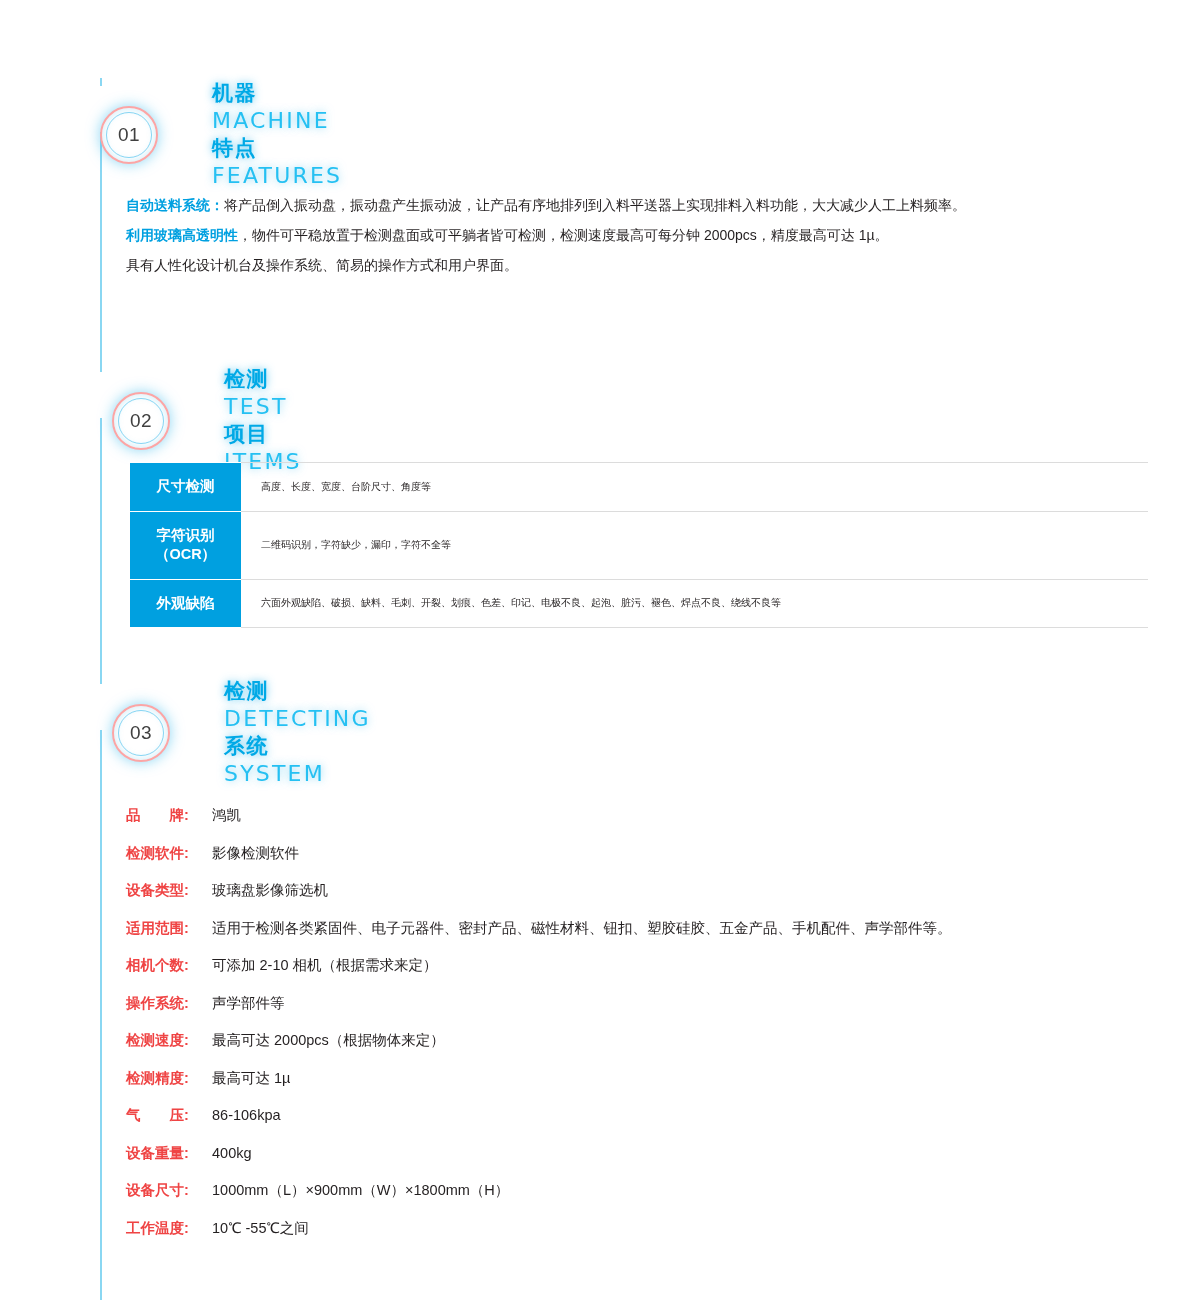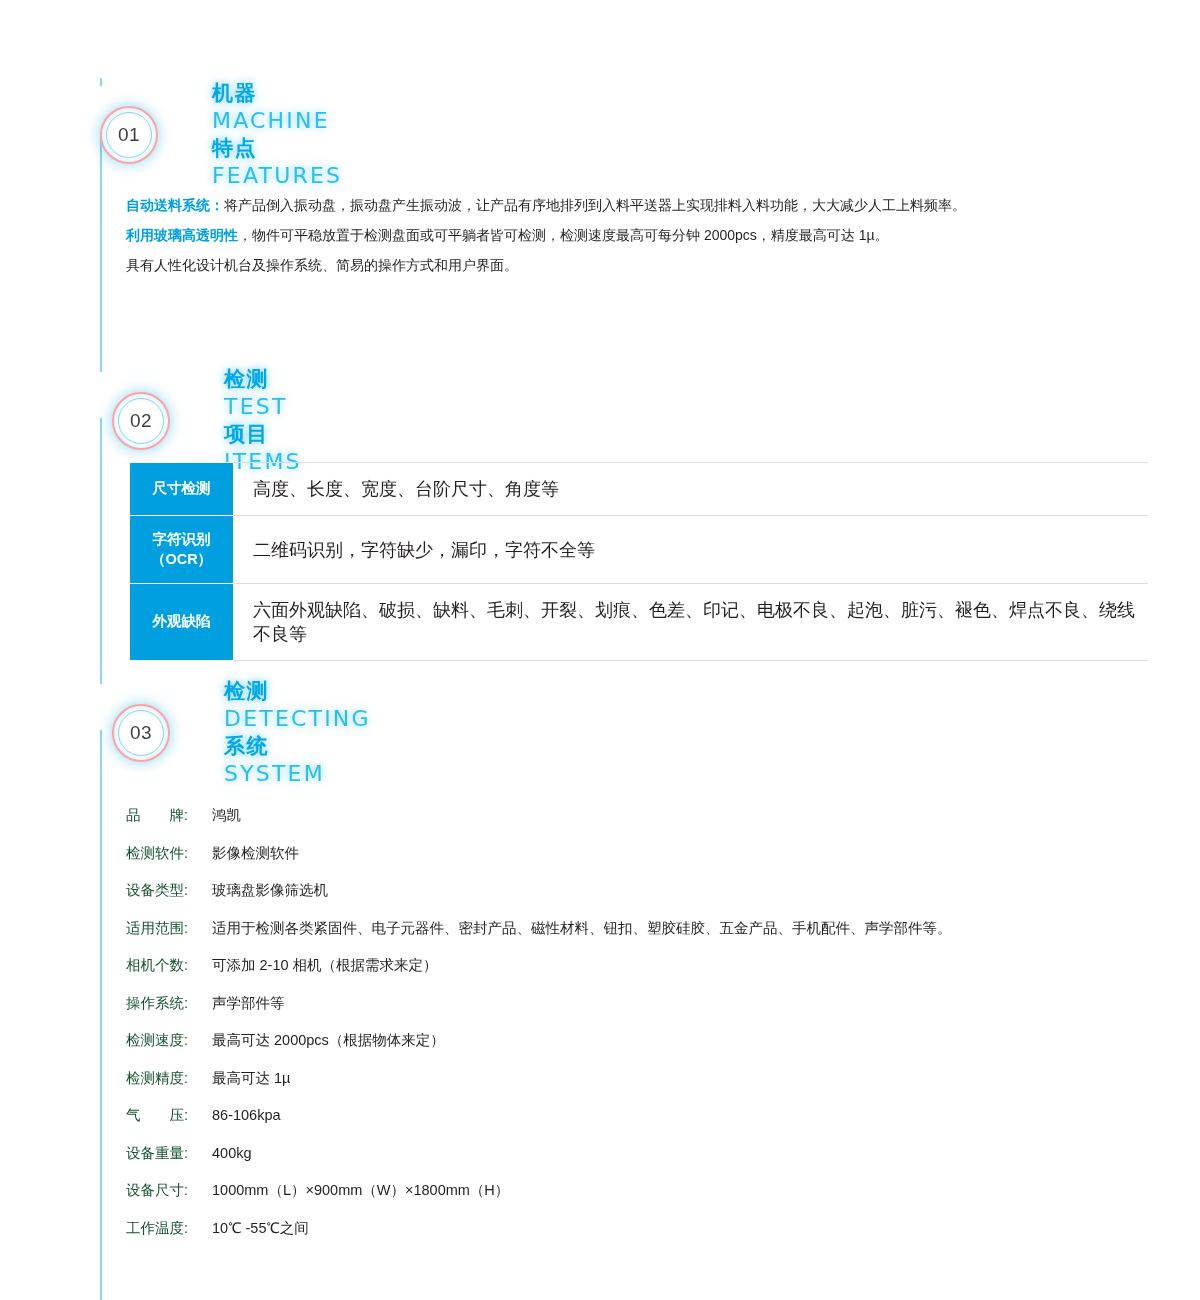--- a/index.html
+++ b/index.html
@@ -111,53 +111,53 @@
     width: 1018px;
     border-collapse: collapse;
   }
   .tbl td {
     border-top: 1px solid #dcdcdc;
     border-bottom: 1px solid #dcdcdc;
     padding: 0;
     vertical-align: middle;
   }
   .tbl .lab {
-    width: 103px;
+    width: 111px;
     background: #00a0e0;
     color: #ffffff;
     font-size: 14.5px;
     font-weight: bold;
     text-align: center;
     line-height: 1.35;
     padding: 14px 4px;
     border-top: 1px solid #ffffff;
     border-bottom: 1px solid #ffffff;
   }
   .tbl .val {
     padding: 14px 0 14px 20px;
-    font-size: 18px;
+    font-size: 10px;
     color: #231f20;
   }
 
   
   .specs {
     position: absolute;
     left: 126px;
     top: 806px;
     width: 1040px;
     font-size: 14.5px;
   }
   .spec-row {
     display: flex;
     align-items: baseline;
     margin-bottom: 18.5px;
   }
   .spec-label {
-    color: #14532d;
-    font-weight: normal;
+    color: #ef4444;
+    font-weight: bold;
     white-space: pre;
     flex: 0 0 auto;
     min-width: 78px;
   }
   .spec-value {
     color: #231f20;
     margin-left: 8px;
   }
 </style>
 </head>

